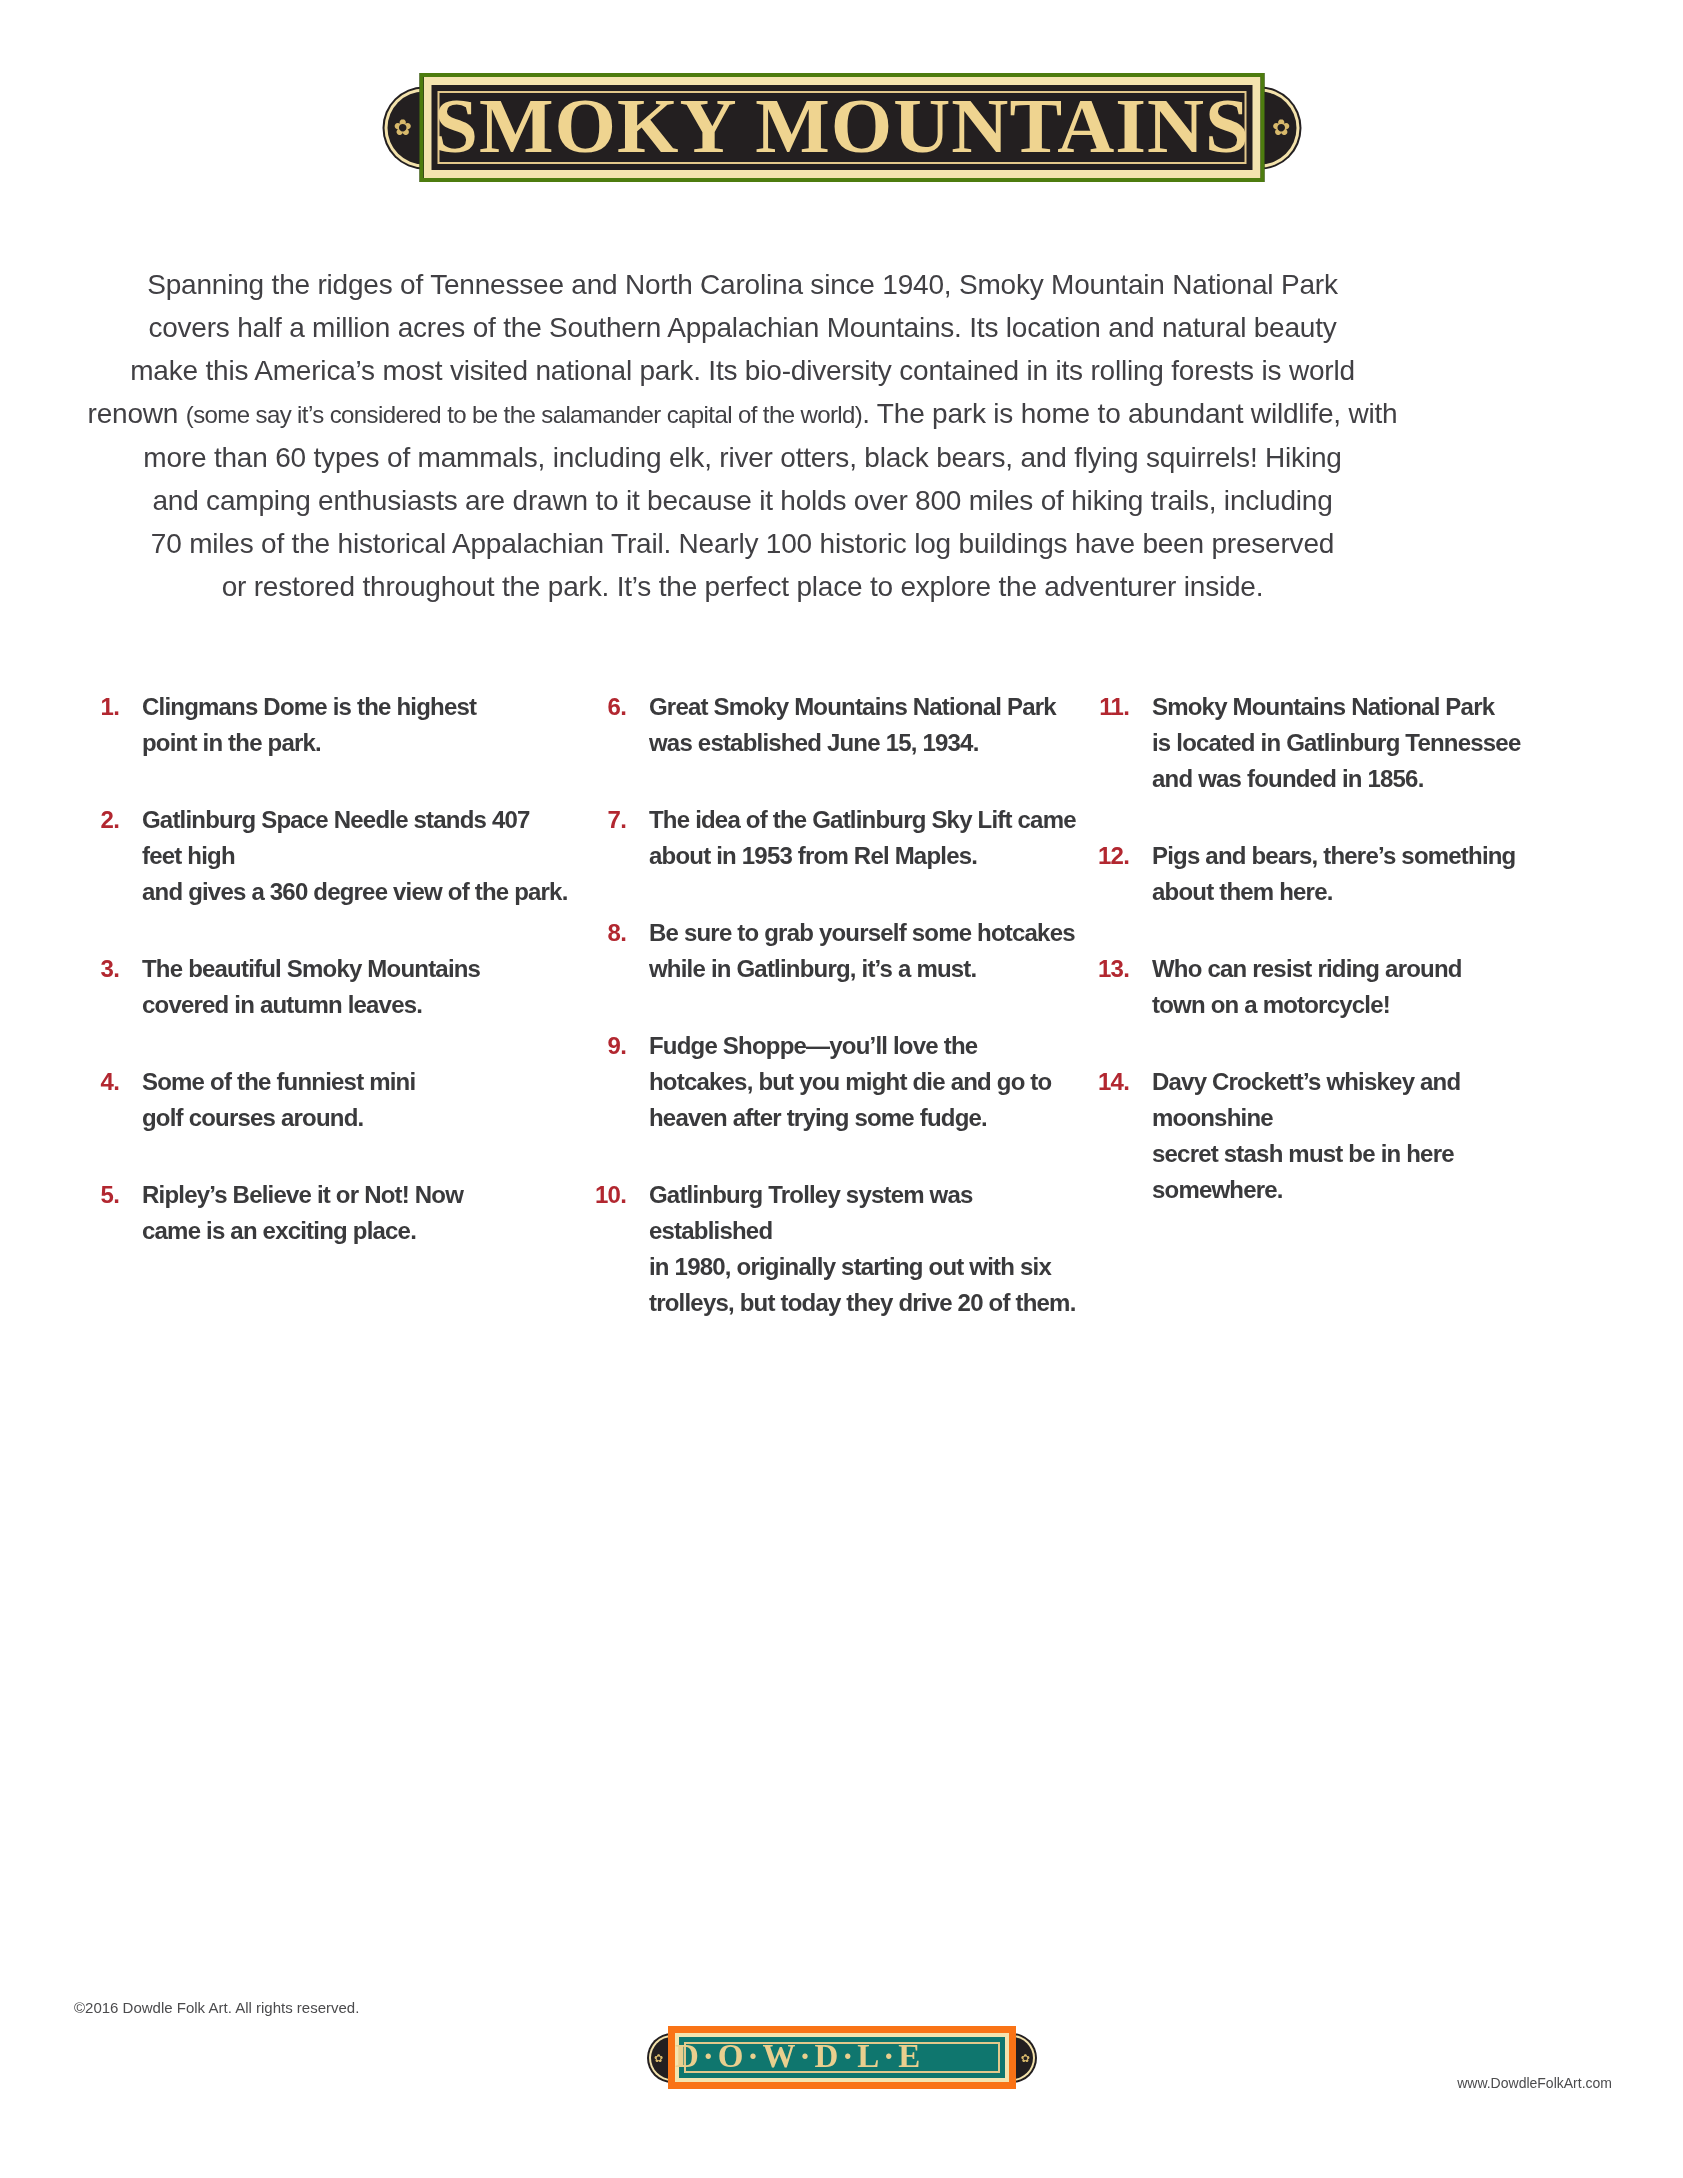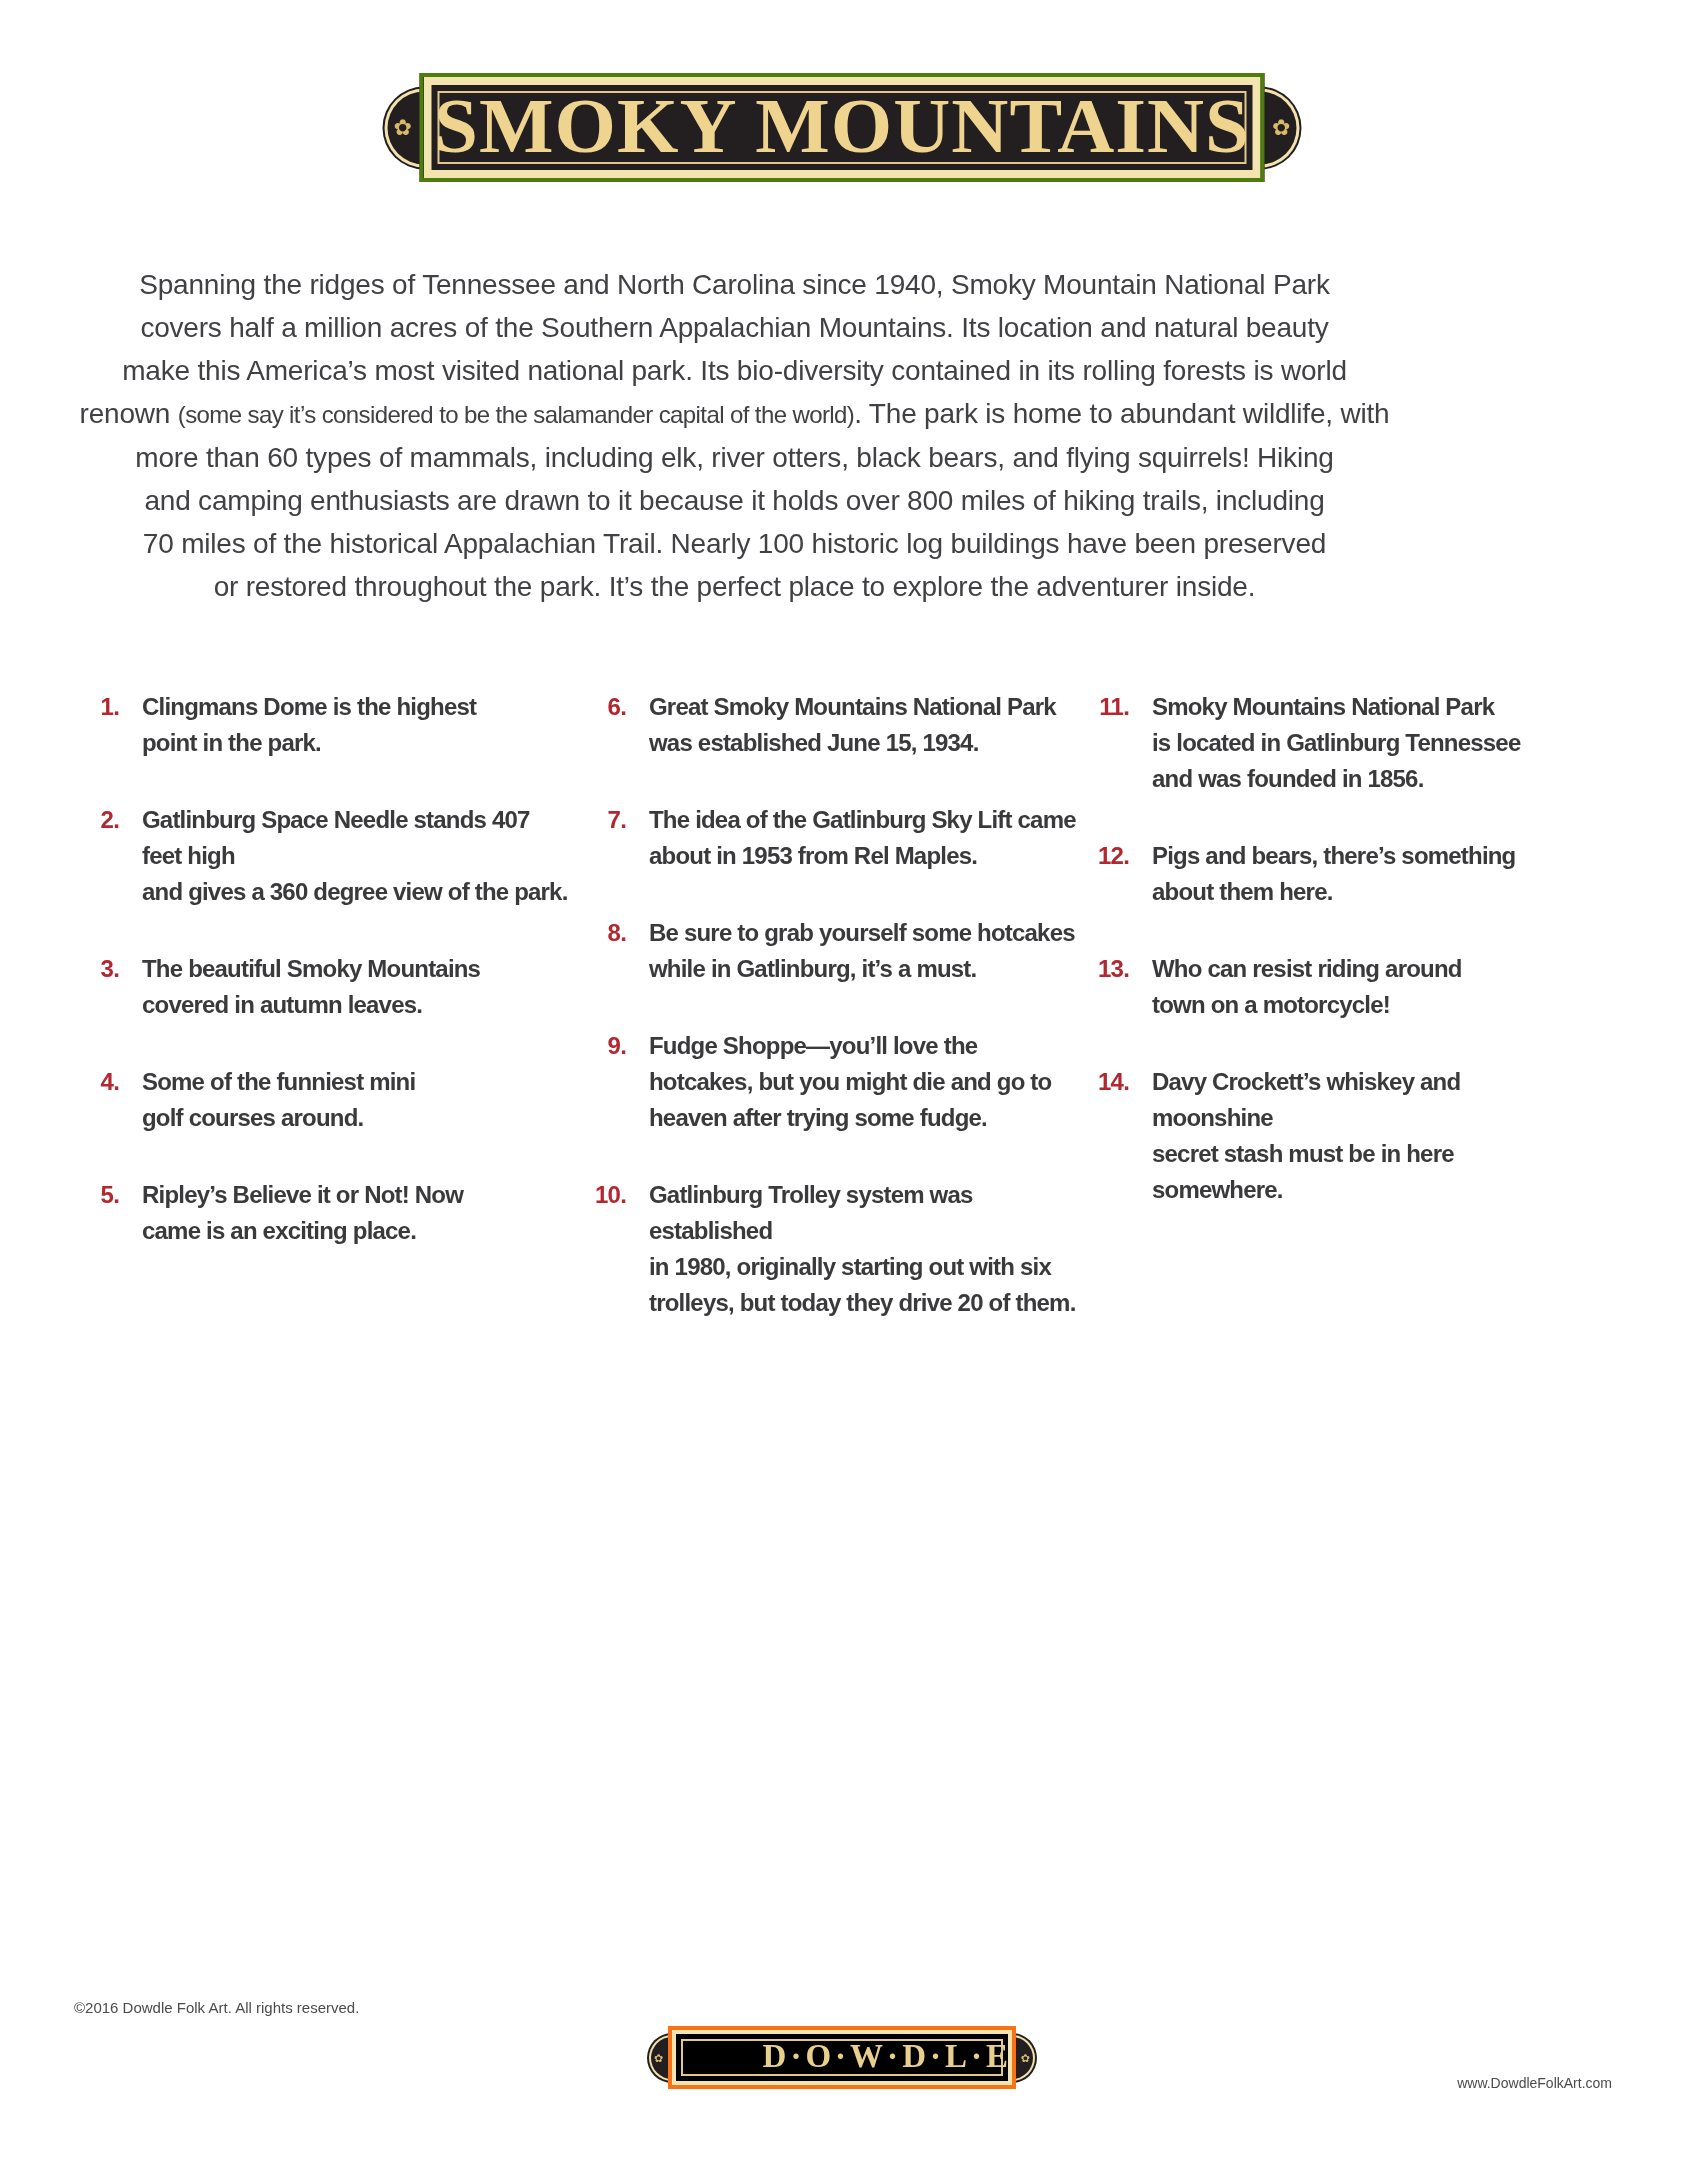--- a/index.html
+++ b/index.html
@@ -25,21 +25,21 @@
   }
   .pinstripe { position:absolute; inset:14px; border:2px solid #e3c88b; }
   .title {
     position:relative; color:#efd490; font-family:"Liberation Serif", serif;
     font-weight:bold; font-size:79px; letter-spacing:1px; white-space:nowrap;
     padding-bottom:4px;
   }
 
   
   .intro {
-    position:absolute; top:263px; left:0; width:1469px; text-align:center;
+    position:absolute; top:263px; left:8px; width:1469px; text-align:center;
     color:#414044; font-size:28px; line-height:43px; letter-spacing:-0.2px;
   }
   .intro .ln { white-space:nowrap; }
   .intro .it { font-size:24px; letter-spacing:-0.6px; }
 
   
   .col { position:absolute; top:689px; width:495px; }
   .col.c1 { left:79px; }
   .col.c2 { left:586px; }
   .col.c3 { left:1089px; }
@@ -51,23 +51,23 @@
   .flogo { position:absolute; top:2026px; left:842px; transform:translateX(-50%); width:348px; height:63px; }
   .fear {
     position:absolute; top:50%; width:42px; height:42px; transform:translateY(-50%);
     border-radius:50%; background:#231f20;
     box-shadow:0 0 0 2px #f3e2ab, 0 0 0 4px #231f20;
   }
   .fear.left { left:-17px; } .fear.right { right:-17px; }
   .fear .orn { position:absolute; top:50%; transform:translateY(-50%); color:#d8b96b; font-size:11px; line-height:1; }
   .fear.left .orn { left:3px; } .fear.right .orn { right:3px; }
   .fplaque {
-    position:absolute; inset:0; background:#000000; border:4px solid #f97316;
+    position:absolute; inset:0; background:#0f766e; border:7px solid #f97316;
     box-shadow:inset 0 0 0 4px #f4e4af;
-    display:flex; align-items:center; justify-content:flex-end;
+    display:flex; align-items:center; justify-content:flex-start;
   }
   .fpin { position:absolute; inset:9px; border:2px solid #e3c88b; }
   .flogo-text {
     position:relative; color:#e9cf8e; font-family:"Liberation Serif", serif;
     font-weight:bold; font-size:33px; letter-spacing:4px; white-space:nowrap; padding-bottom:2px;
   }
   .fineprint { position:absolute; color:#4b4b4d; }
   .copyright { left:74px; top:1999px; font-size:15px; }
   .website  { right:71px; top:2075px; font-size:14px;text-align:center; }
 </style>

